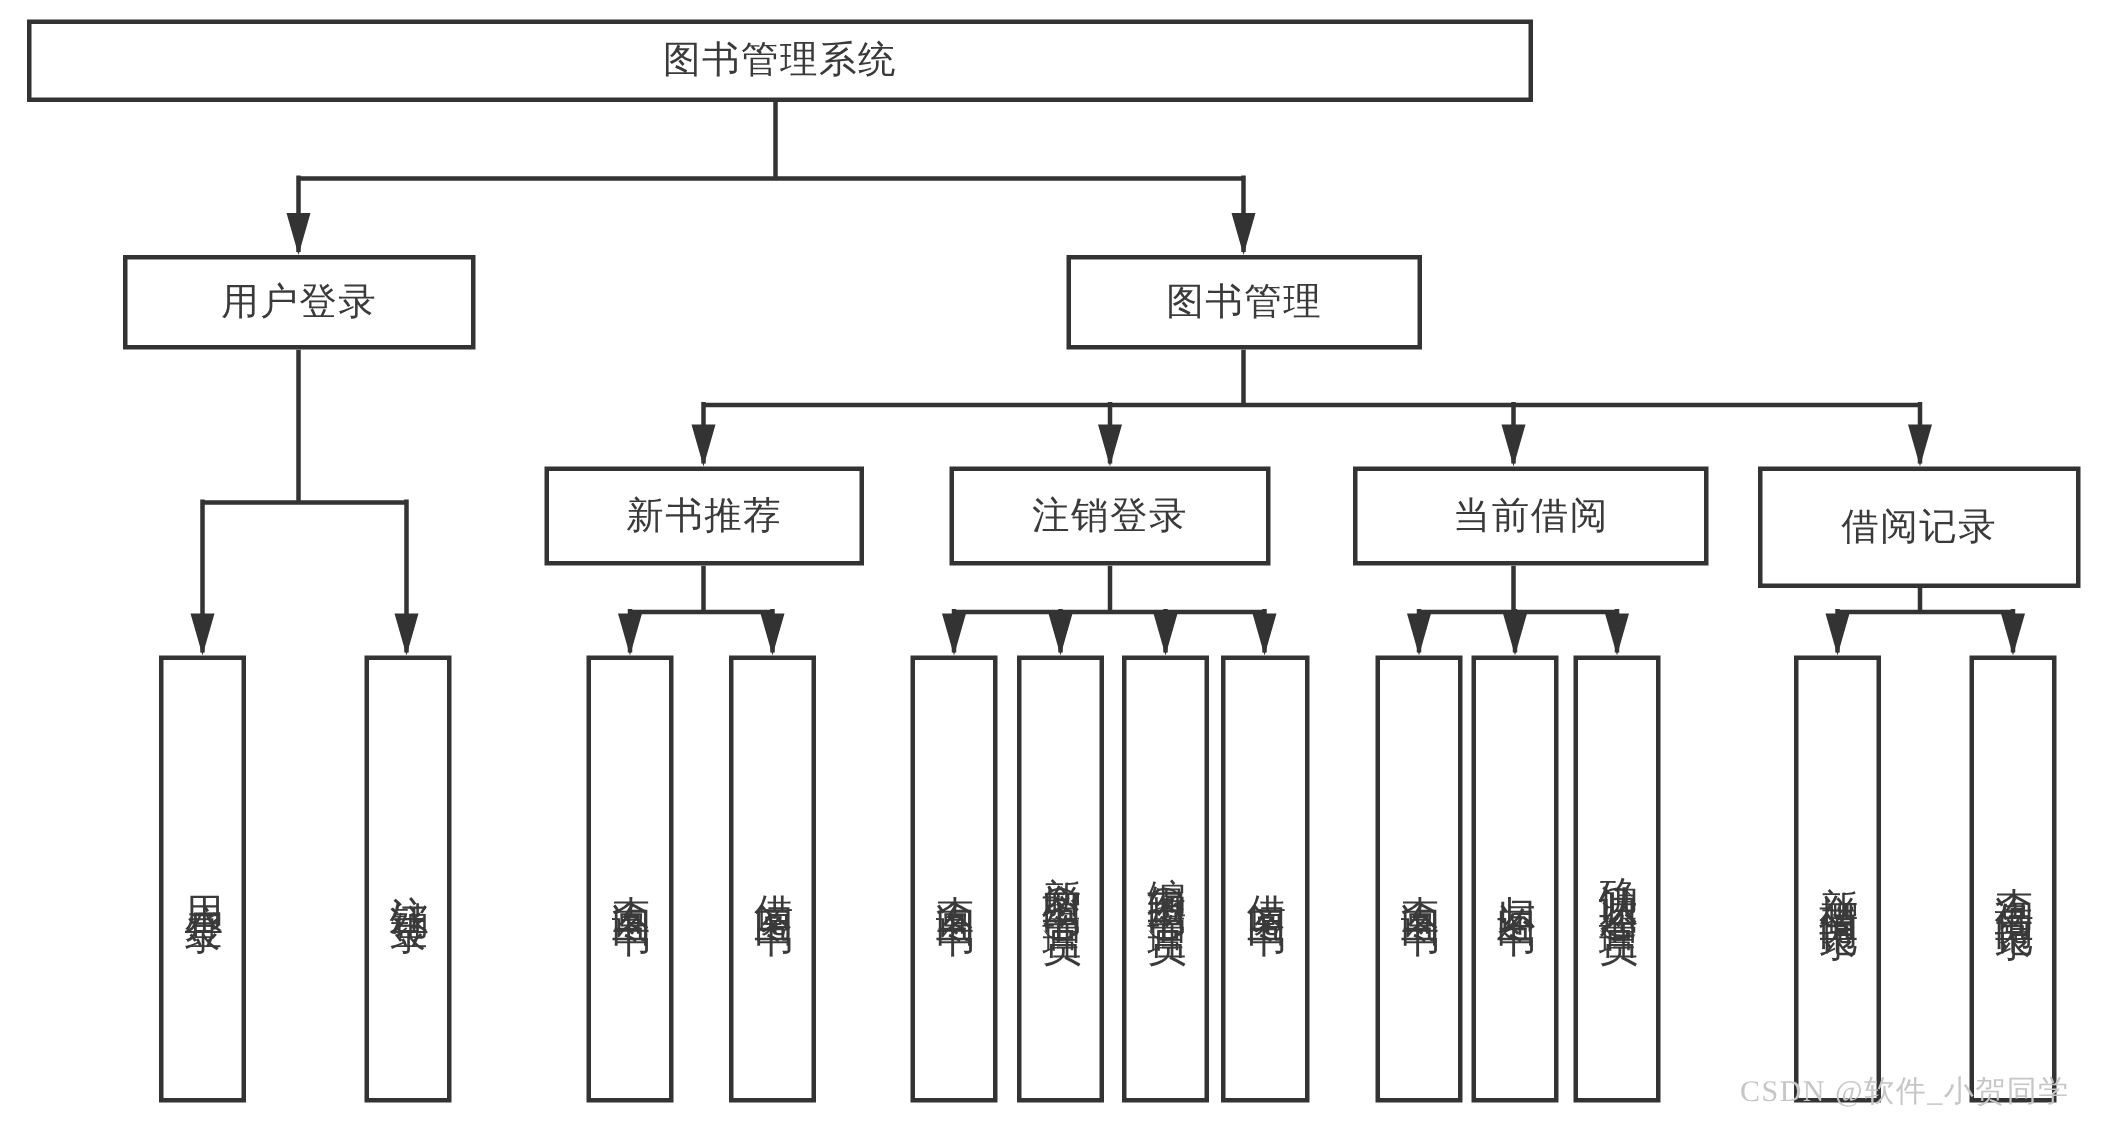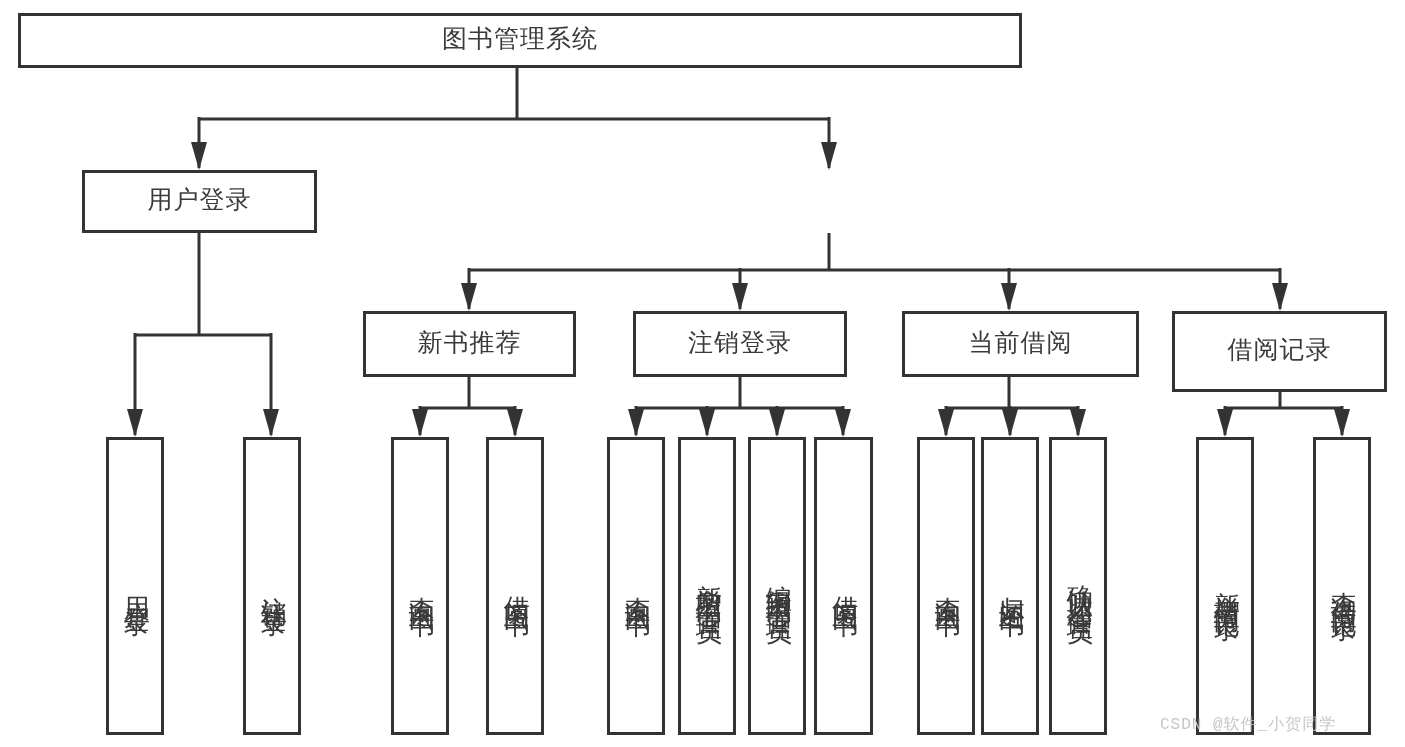--- a/index.html
+++ b/index.html
@@ -6,21 +6,21 @@
     margin: 0;
     padding: 0;
     background: #ffffff;
   }
   .stage {
     position: relative;
     width: 1405px;
     height: 747px;
     background: #ffffff;
     overflow: hidden;
-    font-family: Liberation Mono, monospace;
+    font-family: Liberation Serif, serif;
   }
   .connector-layer {
     position: absolute;
     left: 0; top: 0;
     width: 1405px;
     height: 747px;
     z-index: 1;
   }
   .node {
     position: absolute;
@@ -43,21 +43,21 @@
     writing-mode: vertical-rl;
     text-orientation: mixed;
     font-size: 26px;
     letter-spacing: 5px;
     line-height: 1.1;
   }
   .watermark {
     position: absolute;
     left: 1160px;
     top: 714px;
-    font-size: 16px;
+    font-size: 20px;
     color: #c6c6c6;
     letter-spacing: 1px;
     z-index: 3;
     white-space: nowrap;
   }
 </style>
 </head>
 <body>
 
 <div class="stage">
@@ -105,20 +105,21 @@
       <polygon points="1070,409 1086,409 1078,437"></polygon>
 
       <polygon points="1217,409 1233,409 1225,437"></polygon>
       <polygon points="1334,409 1350,409 1342,437"></polygon>
     </g>
   </svg>
 
   <div class="node h" style="left:18px; top:13px; width:1004px; height:55px;">图书管理系统</div>
 
   <div class="node h" style="left:82px; top:170px; width:235px; height:63px;">用户登录</div>
+  <div class="node h" style="left:711px; top:170px; width:237px; height:63px;">图书管理</div>
 
   <div class="node h" style="left:363px; top:311px; width:213px; height:66px;">新书推荐</div>
   <div class="node h" style="left:633px; top:311px; width:214px; height:66px;">注销登录</div>
   <div class="node h" style="left:902px; top:311px; width:237px; height:66px;">当前借阅</div>
   <div class="node h" style="left:1172px; top:311px; width:215px; height:81px;">借阅记录</div>
 
   <div class="node v" style="left:106px; top:437px; width:58px; height:298px;">用户登录</div>
   <div class="node v" style="left:243px; top:437px; width:58px; height:298px;">注销登录</div>
 
   <div class="node v" style="left:391px; top:437px; width:58px; height:298px;">查询图书</div>

